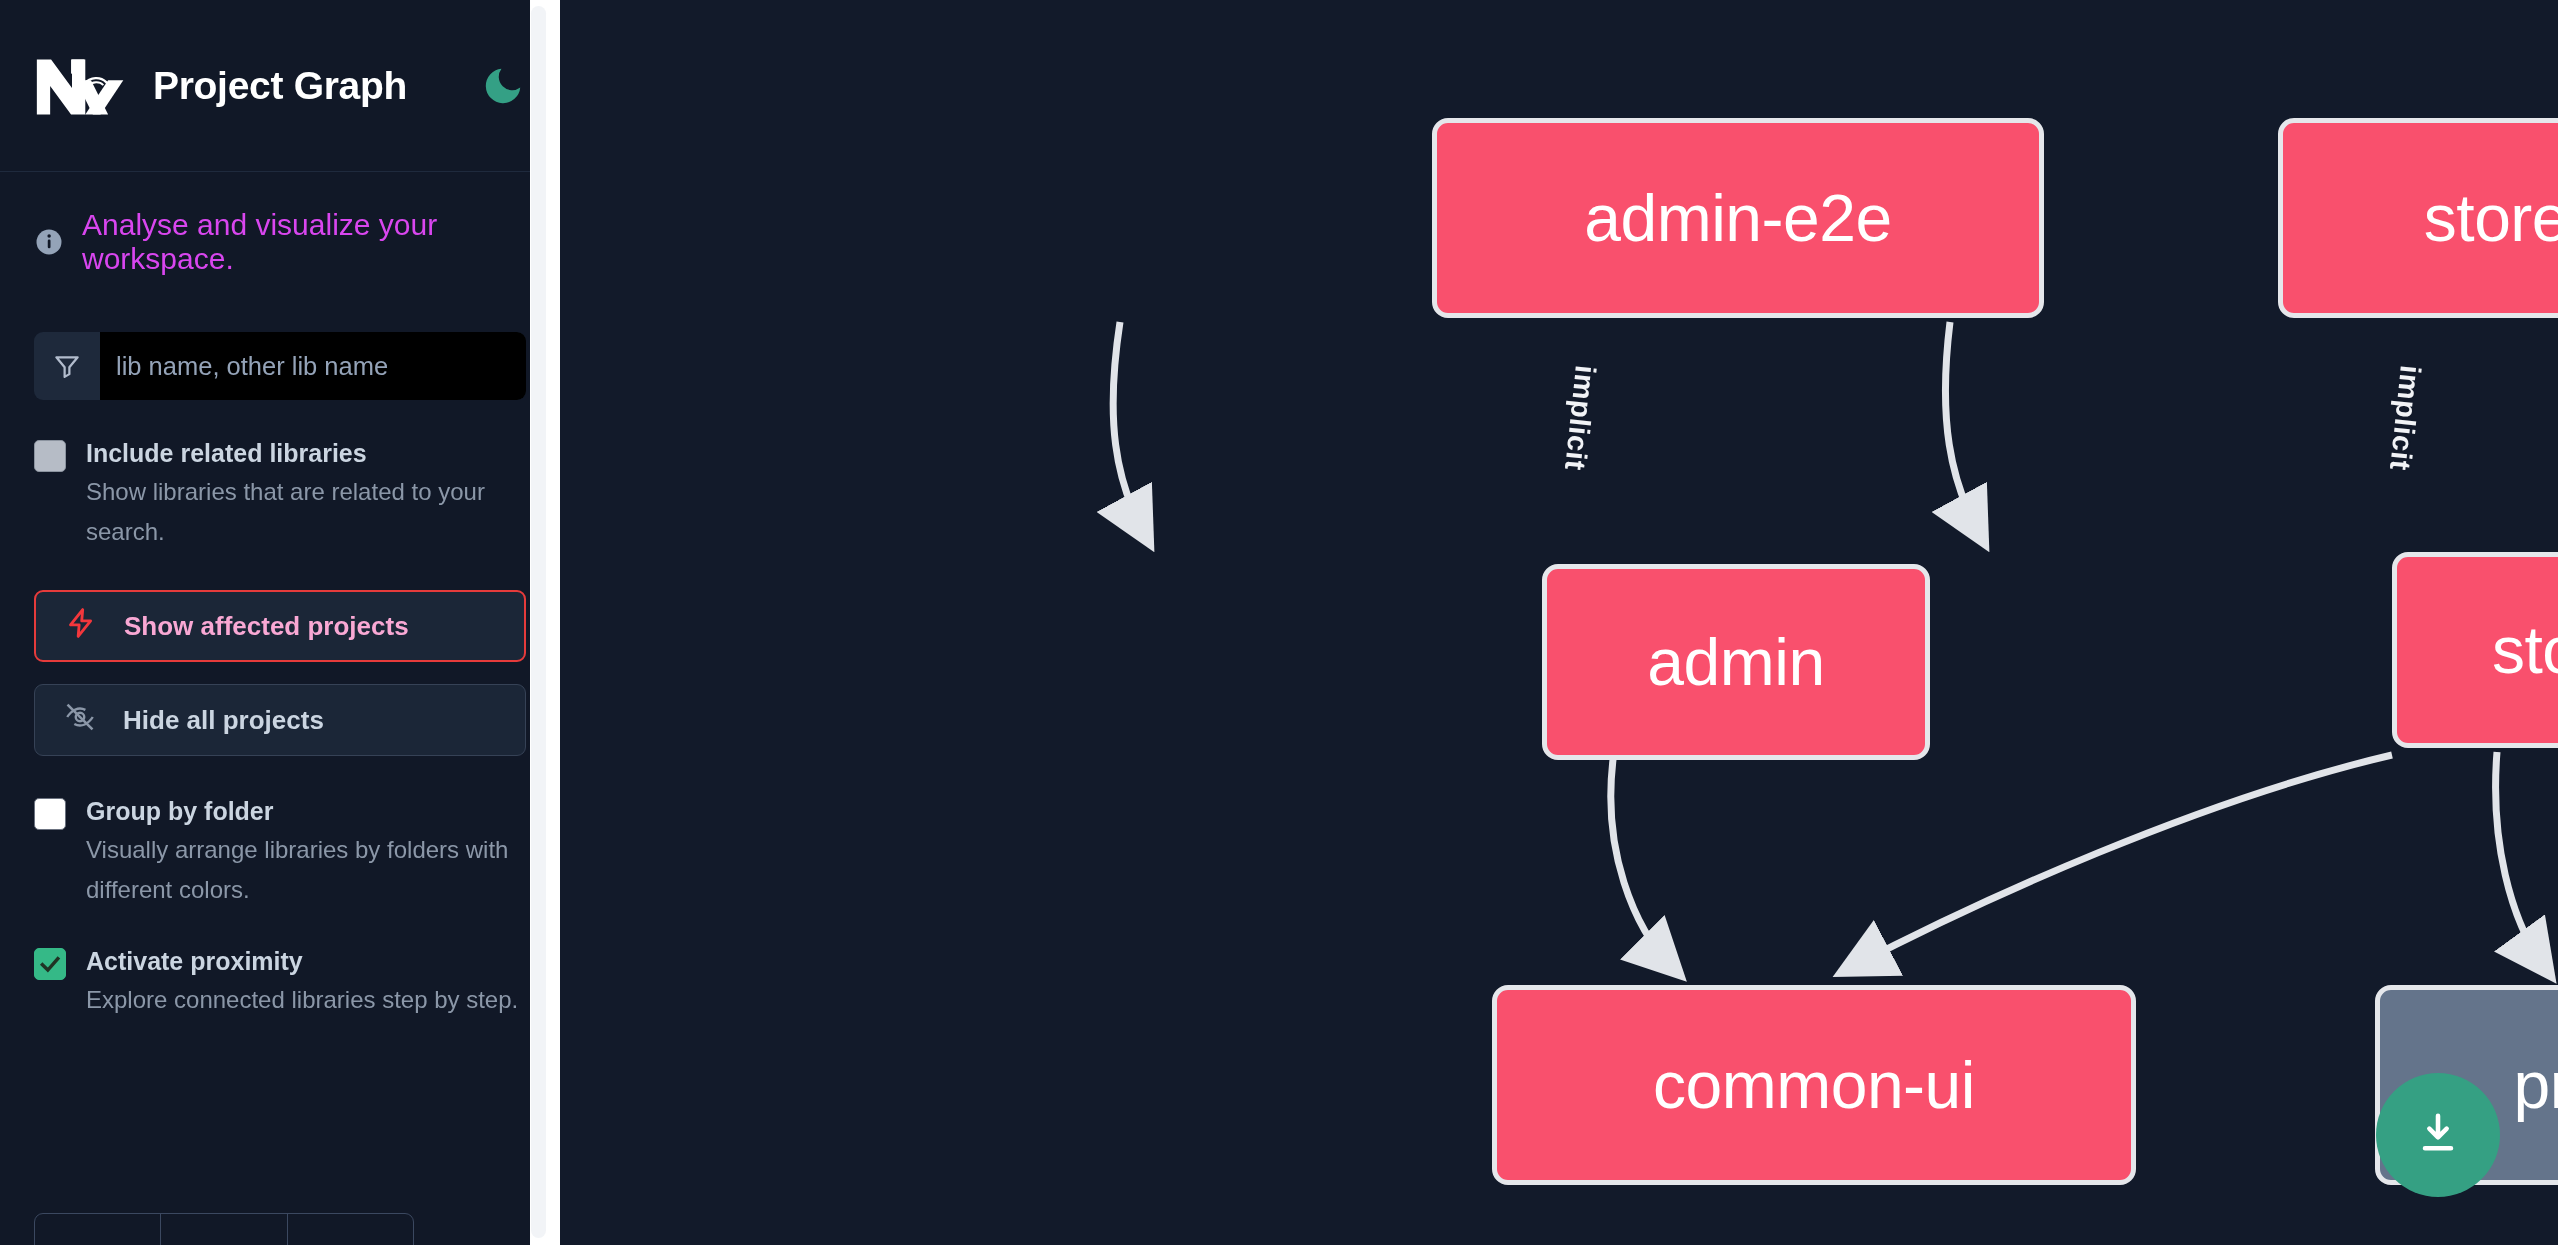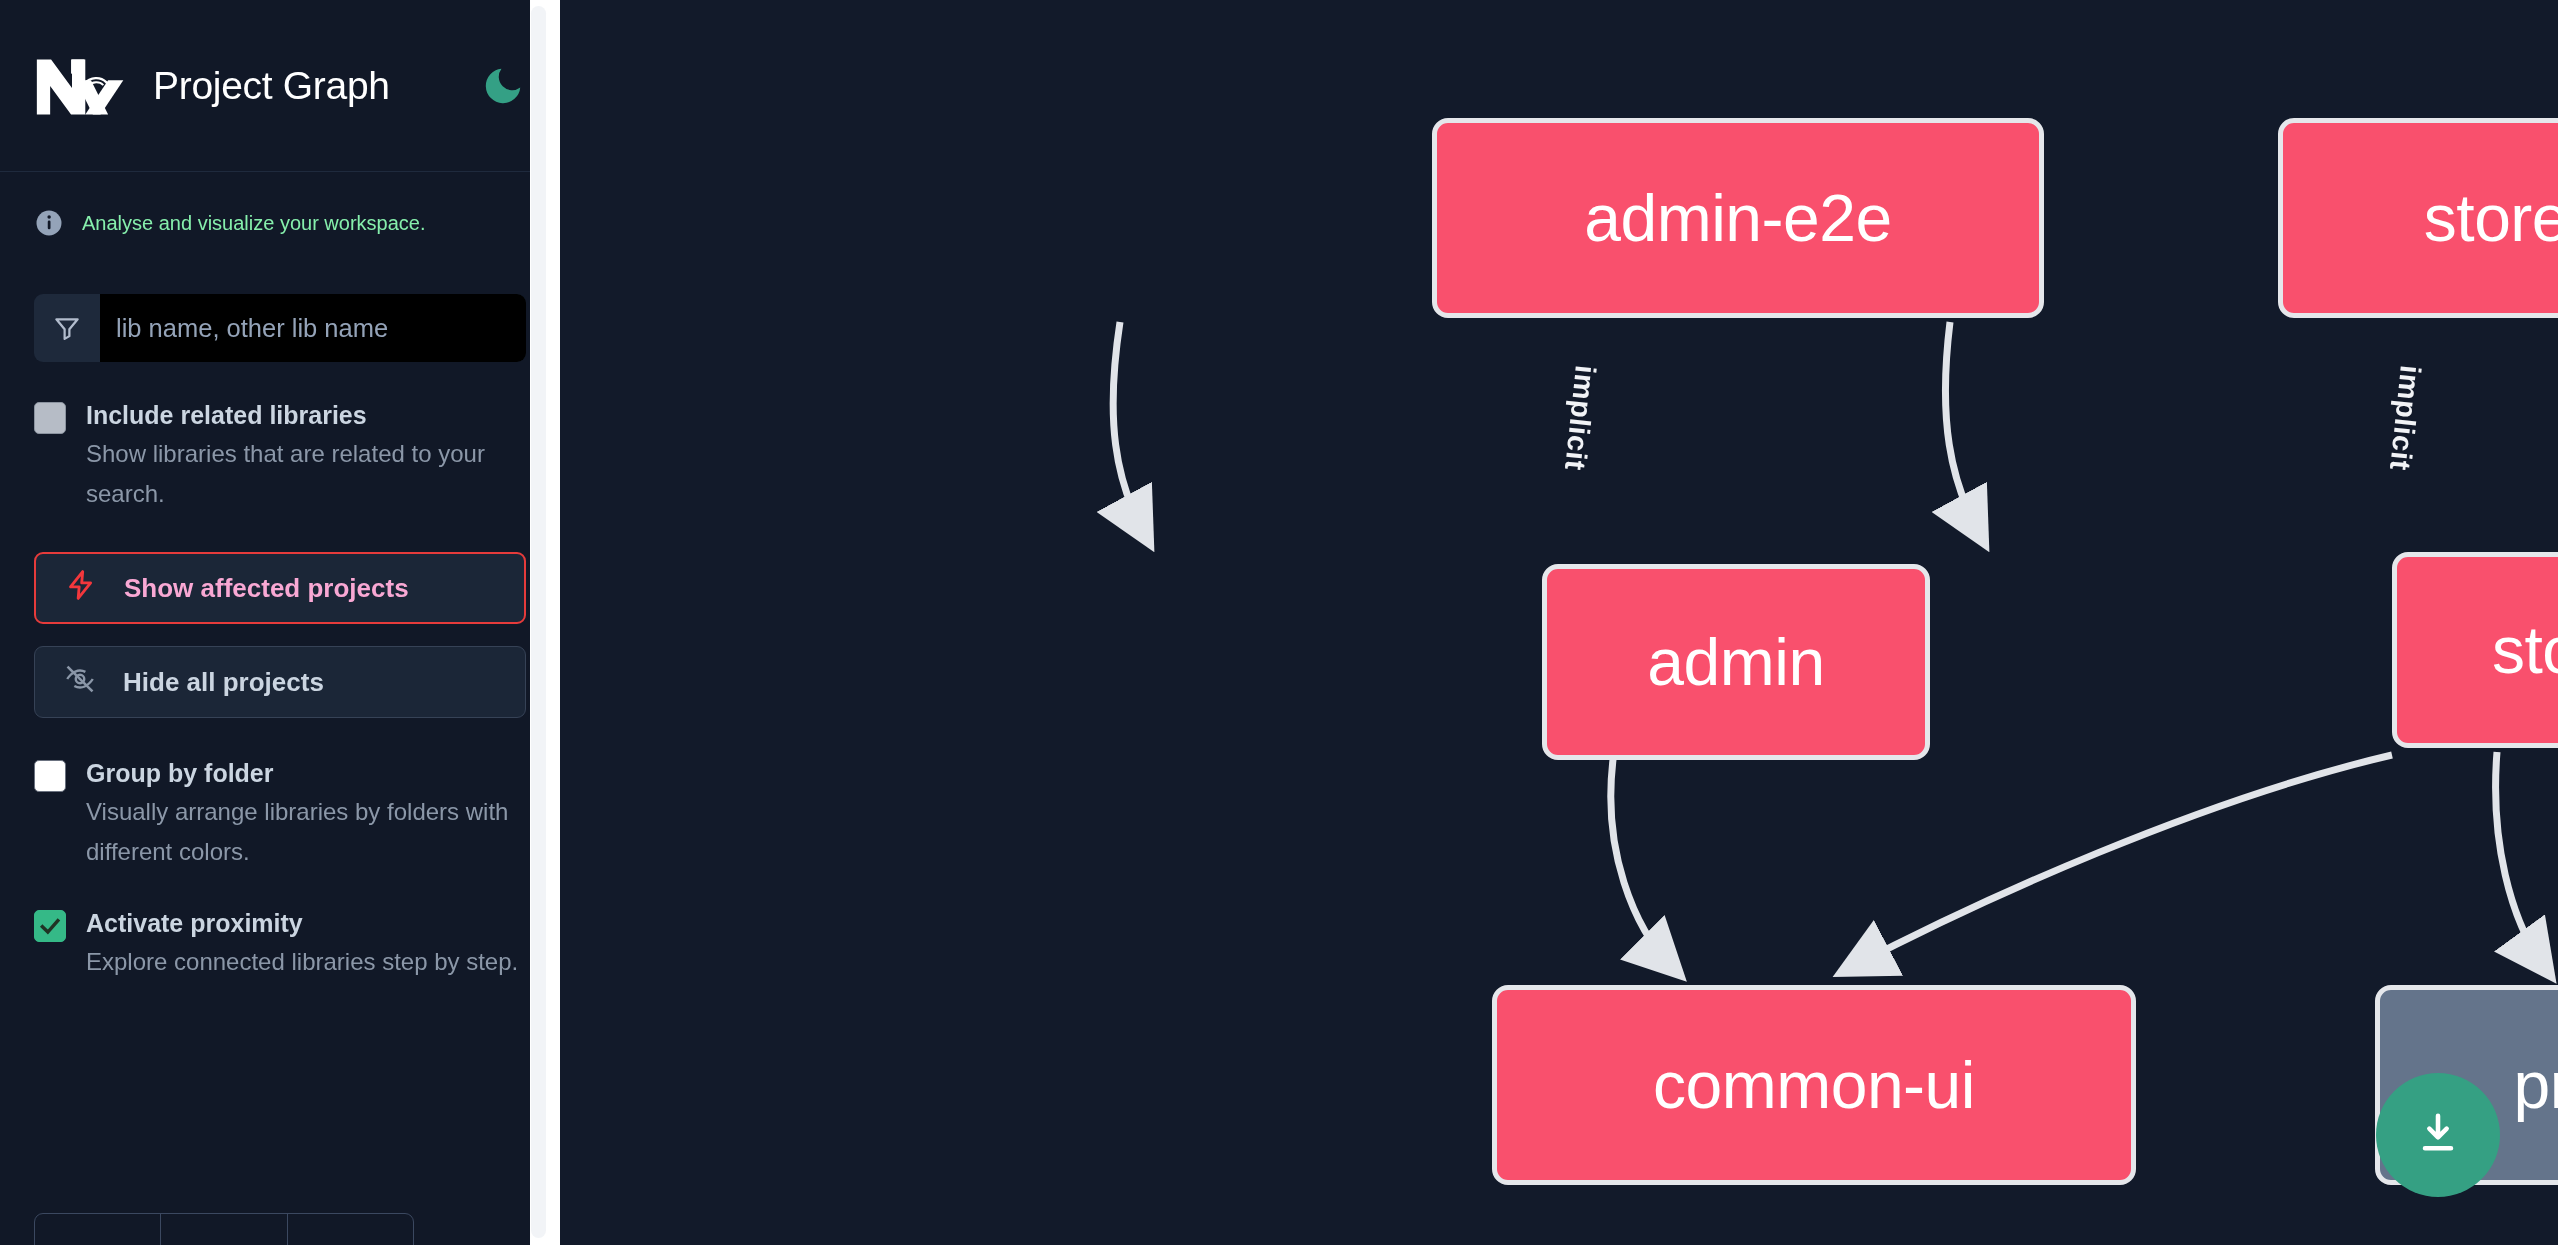--- a/index.html
+++ b/index.html
@@ -27,34 +27,34 @@
     display: flex;
     align-items: center;
     padding: 0 34px;
     border-bottom: 1px solid #1f2a3d;
     gap: 24px;
   }
   .nx-logo { width: 95px; height: 62px; flex: 0 0 auto; }
   .app-title {
     color: #ffffff;
     font-size: 39px;
-    font-weight: normal;
+    font-weight: bold;
     letter-spacing: -0.3px;
     flex: 1 1 auto;
   }
   .moon-btn { width: 46px; height: 46px; flex: 0 0 auto; cursor: pointer; }
 
   .subtitle-row {
     display: flex;
     align-items: center;
     gap: 18px;
     padding: 36px 34px 0 34px;
   }
   .info-icon { width: 30px; height: 30px; flex: 0 0 auto; }
-  .subtitle-text { color: #86efac; font-size: 20px; }
+  .subtitle-text { color: #d946ef; font-size: 30px; }
 
   .filter-wrap {
     margin: 56px 34px 0 34px;
     height: 68px;
     background: #1e293b;
     border-radius: 9px;
     display: flex;
     align-items: center;
     overflow: hidden;
   }

